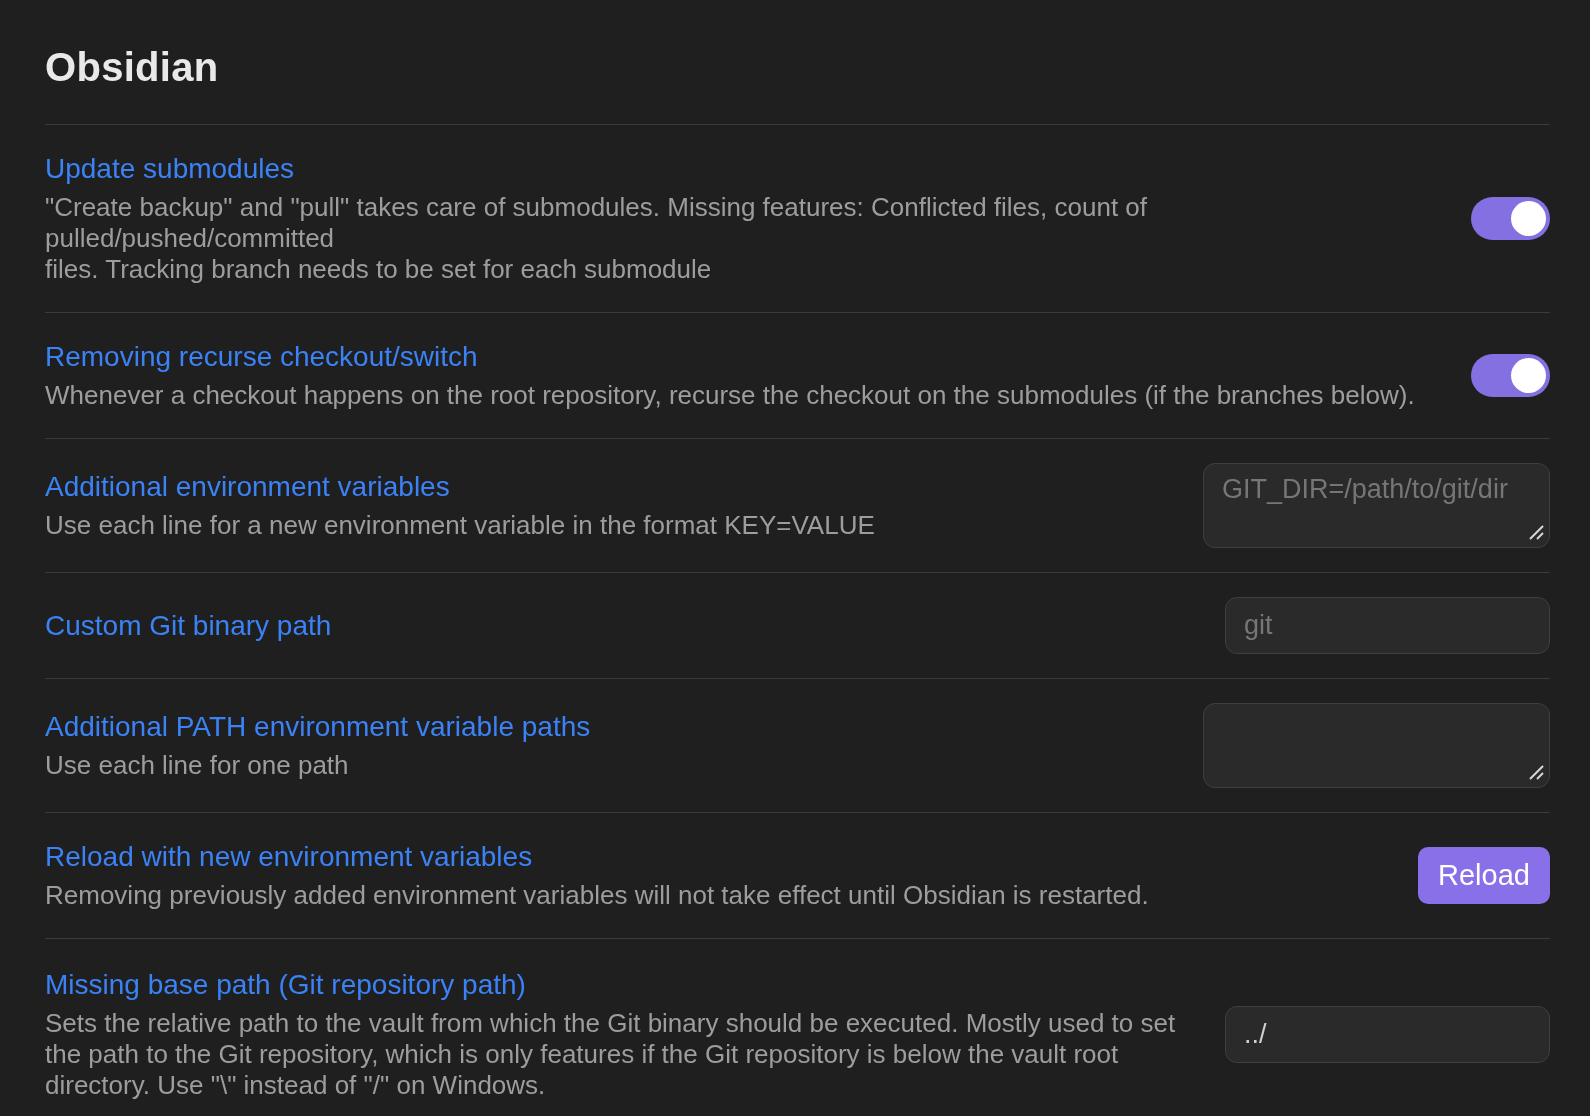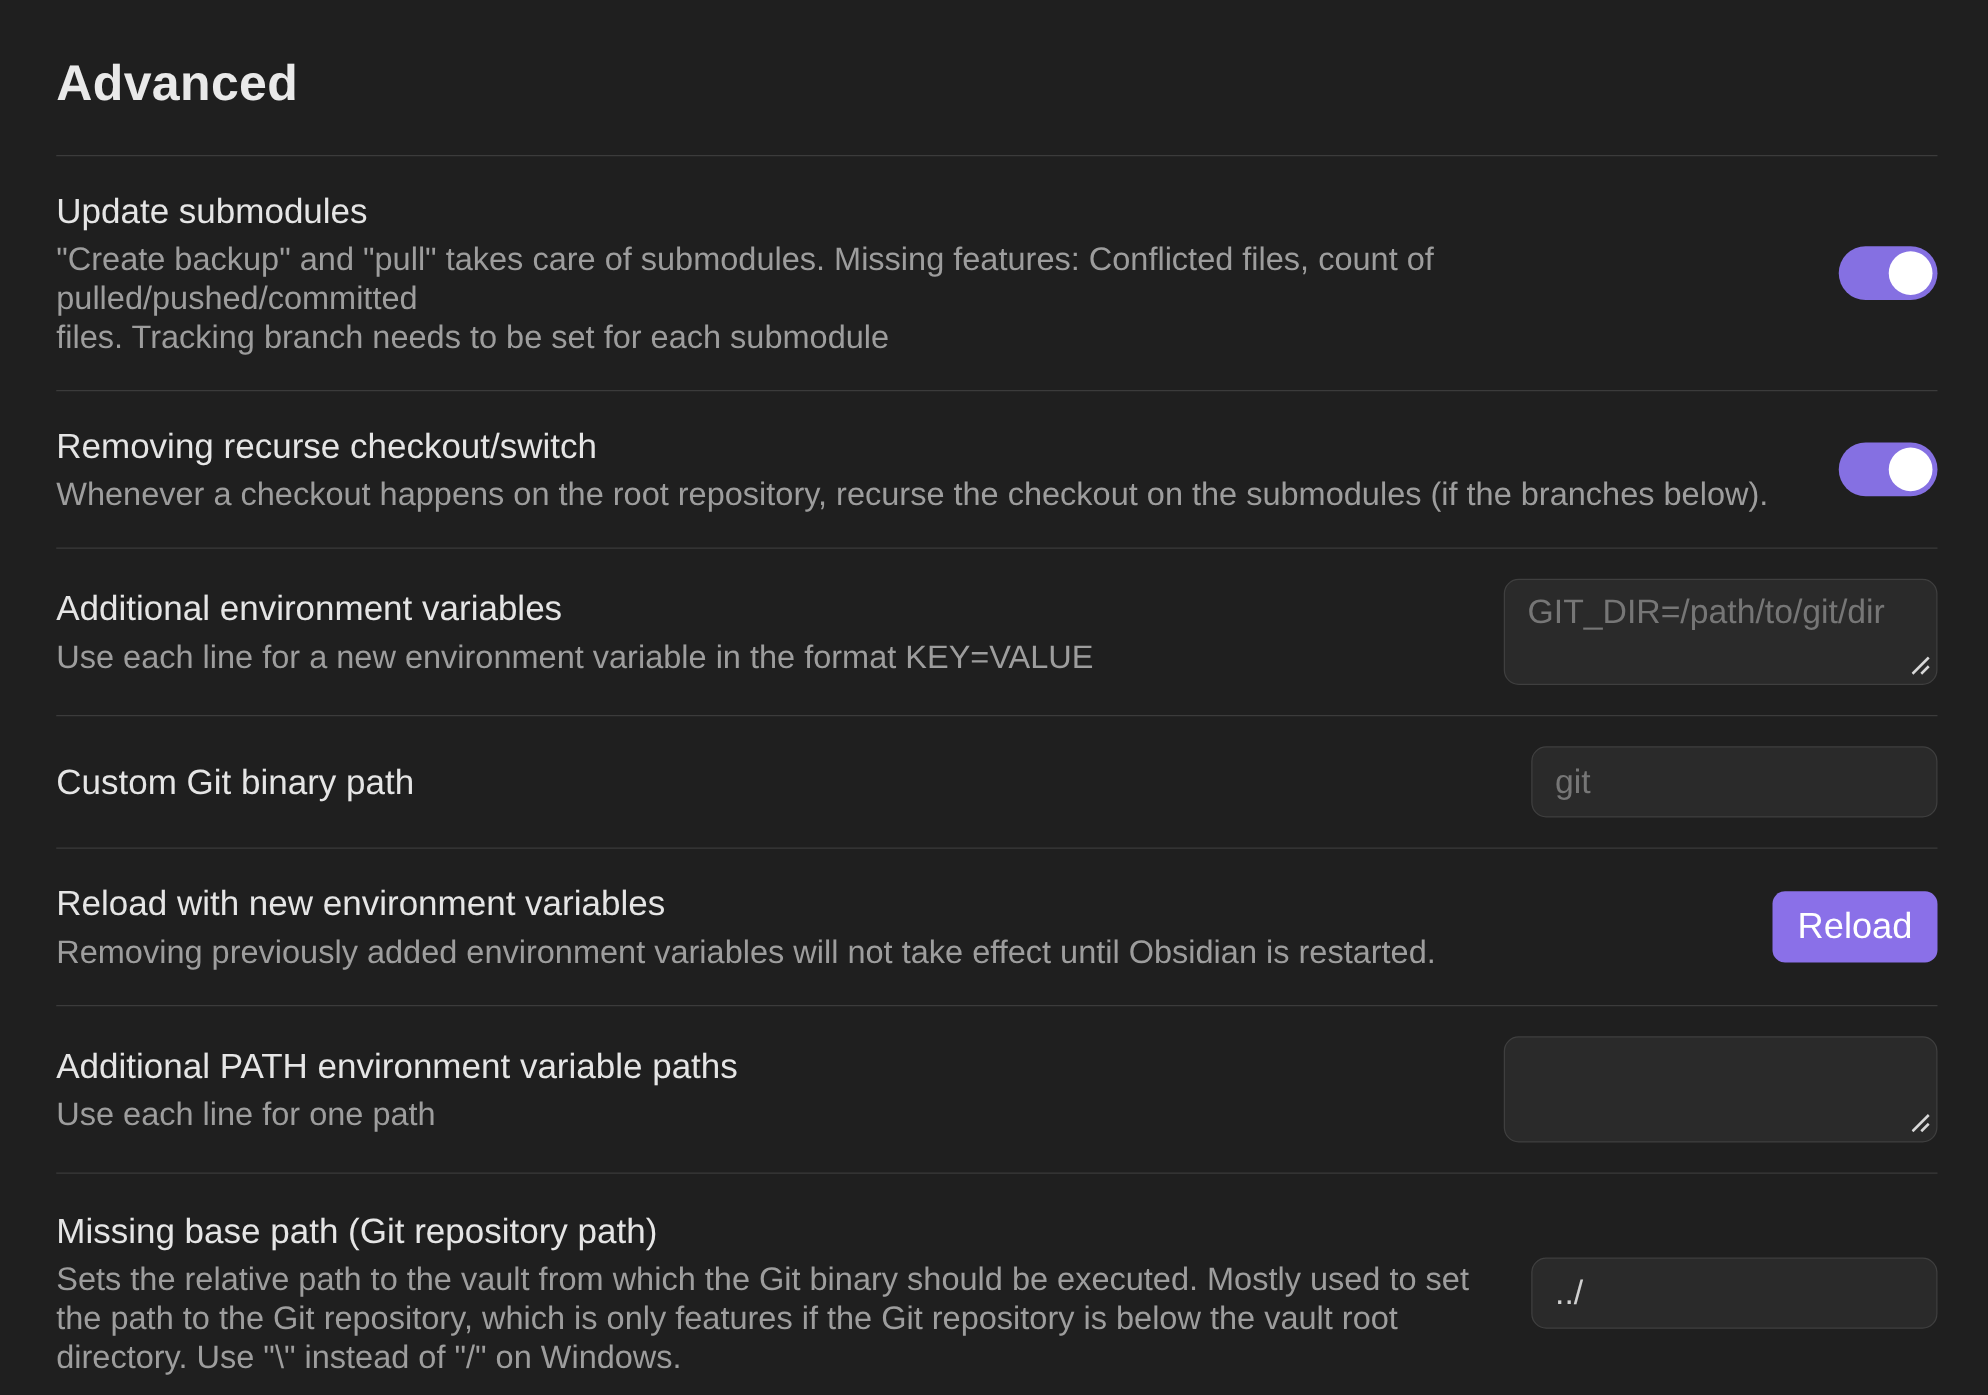--- a/index.html
+++ b/index.html
@@ -17,21 +17,21 @@
   }
   .row{
     display:flex;align-items:center;
     border-top:1px solid #3b3b3b;
     padding:27px 0;
   }
   .row.pad-sm{padding:24px 0}
   .row.pad-lg{padding:29px 0}
   .row:last-of-type{border-bottom:1px solid #3b3b3b}
   .info{flex:1 1 auto;margin-right:40px;min-width:0}
-  .name{font-size:28px;line-height:33px;color:#e5e5e5}
+  .name{font-size:28px;line-height:33px;color:#3b82f6}
   .desc{
     font-size:26px;line-height:31px;color:#9d9d9d;
     margin-top:7px;white-space:pre-line;
   }
   .control{flex:0 0 auto;display:flex;align-items:center}
   
   .toggle{
     width:79px;height:43px;border-radius:22px;
     background:var(--toggle-on,#8570e2);
     position:relative;cursor:pointer;
@@ -63,21 +63,21 @@
     font-size:29px;font-family:inherit;
     border:none;border-radius:10px;
     width:132px;height:57px;cursor:pointer;
   }
 </style>
 </head>
 <body>
 
 <div class="container">
 
-  <h1 class="page-title">Advanced</h1>
+  <h1 class="page-title">Obsidian</h1>
 
   <div class="row">
     <div class="info">
       <div class="name">Update submodules</div>
       <div class="desc">"Create backup" and "pull" takes care of submodules. Missing features: Conflicted files, count of pulled/pushed/committed
 files. Tracking branch needs to be set for each submodule</div>
     </div>
     <div class="control">
       <div class="toggle on" role="switch" aria-checked="true">
         <div class="knob"></div>
@@ -115,43 +115,43 @@
 
   <div class="row pad-sm">
     <div class="info">
       <div class="name">Custom Git binary path</div>
     </div>
     <div class="control">
       <input type="text" class="text-input" placeholder="git" style="">
     </div>
   </div>
 
-  <div class="row">
-    <div class="info">
-      <div class="name">Reload with new environment variables</div>
-      <div class="desc">Removing previously added environment variables will not take effect until Obsidian is restarted.</div>
-    </div>
-    <div class="control">
-      <button class="btn">Reload</button>
-    </div>
-  </div>
-
   <div class="row pad-sm">
     <div class="info">
       <div class="name">Additional PATH environment variable paths</div>
       <div class="desc">Use each line for one path</div>
     </div>
     <div class="control">
       <span class="textarea-wrap">
         <textarea class="env-textarea" placeholder="" style=""></textarea>
         <svg class="resize-handle" width="15" height="15" viewBox="0 0 15 15">
           <line x1="1" y1="14" x2="14" y2="1" stroke="#d8d8d8" stroke-width="2"></line>
           <line x1="8" y1="14" x2="14" y2="8" stroke="#d8d8d8" stroke-width="2"></line>
         </svg>
       </span>
+    </div>
+  </div>
+
+  <div class="row">
+    <div class="info">
+      <div class="name">Reload with new environment variables</div>
+      <div class="desc">Removing previously added environment variables will not take effect until Obsidian is restarted.</div>
+    </div>
+    <div class="control">
+      <button class="btn">Reload</button>
     </div>
   </div>
 
   <div class="row pad-lg">
     <div class="info">
       <div class="name">Missing base path (Git repository path)</div>
       <div class="desc">Sets the relative path to the vault from which the Git binary should be executed. Mostly used to set
 the path to the Git repository, which is only features if the Git repository is below the vault root
 directory. Use "\" instead of "/" on Windows.</div>
     </div>

